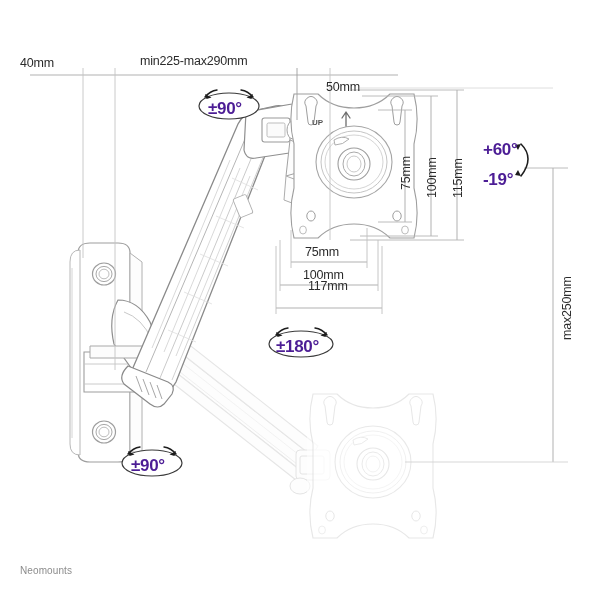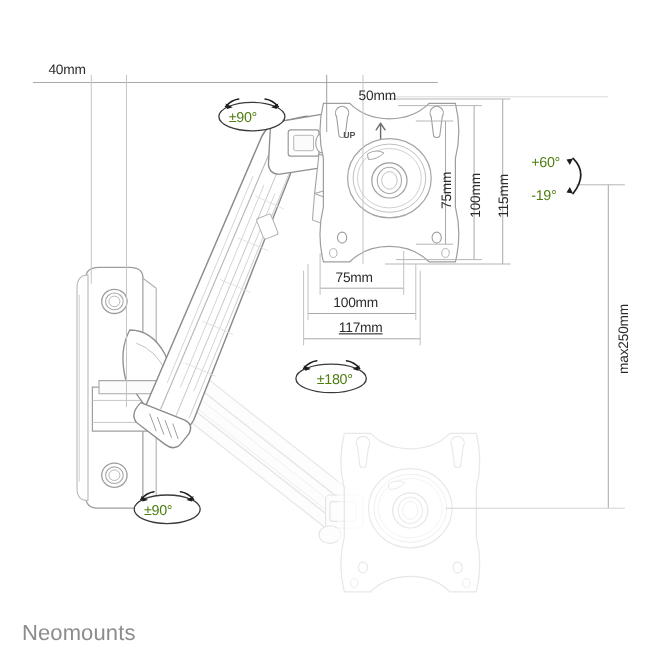--- a/index.html
+++ b/index.html
@@ -33,32 +33,32 @@
     white-space: nowrap;
     letter-spacing: -0.2px;
   }
   .dim-label.vert {
     transform-origin: 0 0;
     transform: rotate(-90deg);
   }
   .angle-badge {
     position: absolute;
     font-family: "Liberation Sans", sans-serif;
-    font-size: 13px;
-    color: #4d7c0f;
+    font-size: 17px;
+    color: #4c1d95;
     white-space: nowrap;
-    font-weight: 400;
+    font-weight: 700;
     letter-spacing: -0.3px;
   }
   #brand {
     position: absolute;
     left: 20px;
     top: 565px;
     font-family: "Liberation Sans", sans-serif;
-    font-size: 20px;
+    font-size: 10px;
     color: #8c8c8c;
     letter-spacing: 0.1px;
   }
 </style>
 </head>
 <body>
 
 <div id="stage">
 
   <svg id="drawing" viewBox="0 0 600 600" xmlns="http://www.w3.org/2000/svg">
@@ -280,34 +280,35 @@
       <path d="M 176,451 l -1.5,5 l -5,-1.5 Z" fill="#1d1d1d"></path>
     </g>
 
     <g>
       <path d="M 521,144 q 14,14 0,32" stroke="#1d1d1d" stroke-width="1.5" fill="none" stroke-linecap="round"></path>
       <path d="M 521,144 l -6,1 l 3,5 Z" fill="#1d1d1d"></path>
       <path d="M 521,176 l -6,-1 l 3,-5 Z" fill="#1d1d1d"></path>
     </g>
   </svg>
 
-  <div class="dim-label" style="left:44px; top:56px;">40mm</div>
+  <div class="dim-label" style="left:20px; top:56px;">40mm</div>
+  <div class="dim-label" style="left:140px; top:54px;">min225-max290mm</div>
   <div class="dim-label" style="left:326px; top:56px;margin-top:24px;">50mm</div>
 
   <div class="dim-label vert" style="left:399px; top:190px;">75mm</div>
   <div class="dim-label vert" style="left:425px; top:198px;">100mm</div>
   <div class="dim-label vert" style="left:451px; top:198px;">115mm</div>
 
   <div class="dim-label" style="left:305px; top:245px;">75mm</div>
   <div class="dim-label" style="left:303px; top:268px;">100mm</div>
-  <div class="dim-label" style="left:308px; top:291px;text-decoration:underline;">117mm</div>
+  <div class="dim-label" style="left:308px; top:279px;">117mm</div>
 
   <div class="dim-label vert" style="left:560px; top:340px;">max250mm</div>
 
   <div class="angle-badge" style="left:208px; top:99px;">±90°</div>
-  <div class="angle-badge" style="left:276px; top:337px;margin-left:12px;">±180°</div>
+  <div class="angle-badge" style="left:276px; top:337px;">±180°</div>
   <div class="angle-badge" style="left:131px; top:456px;">±90°</div>
   <div class="angle-badge" style="left:483px; top:140px;">+60°</div>
   <div class="angle-badge" style="left:483px; top:170px;">-19°</div>
 
   <div id="brand">Neomounts</div>
 
 </div>
 
 </body></html>

